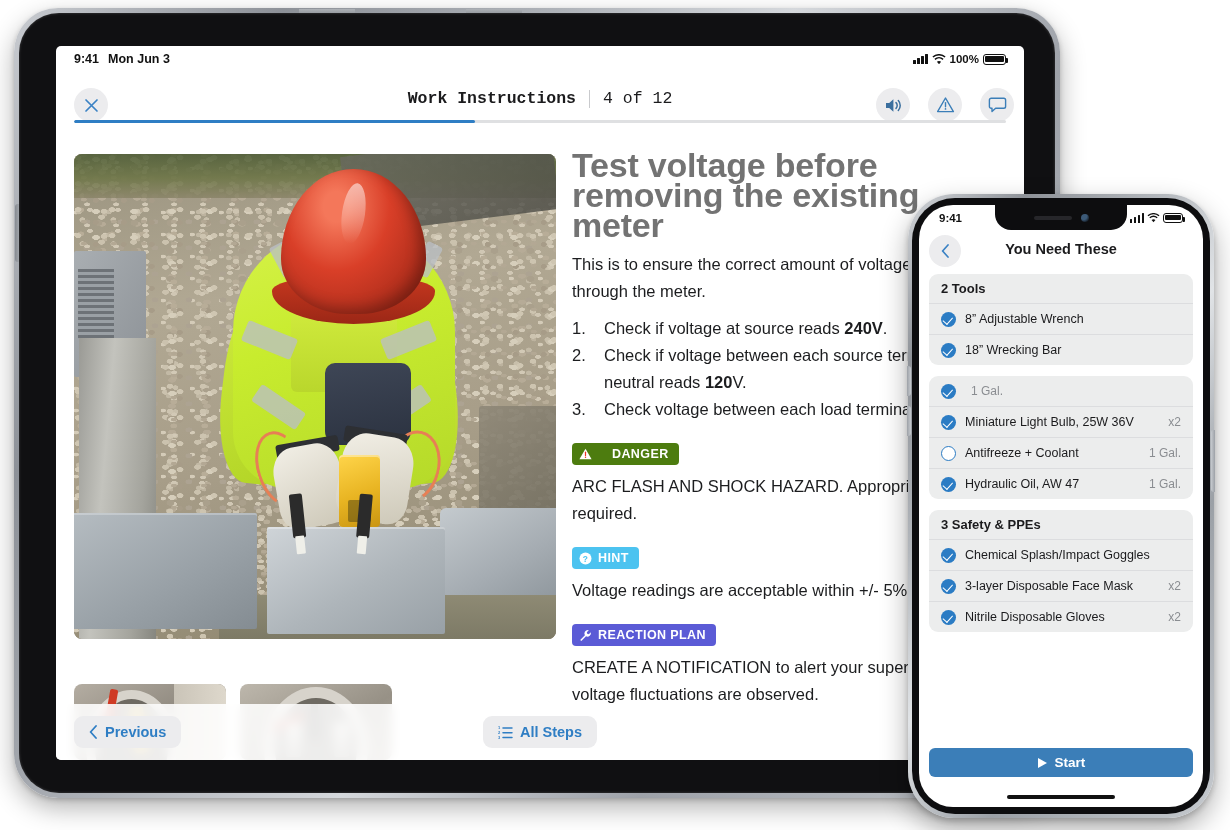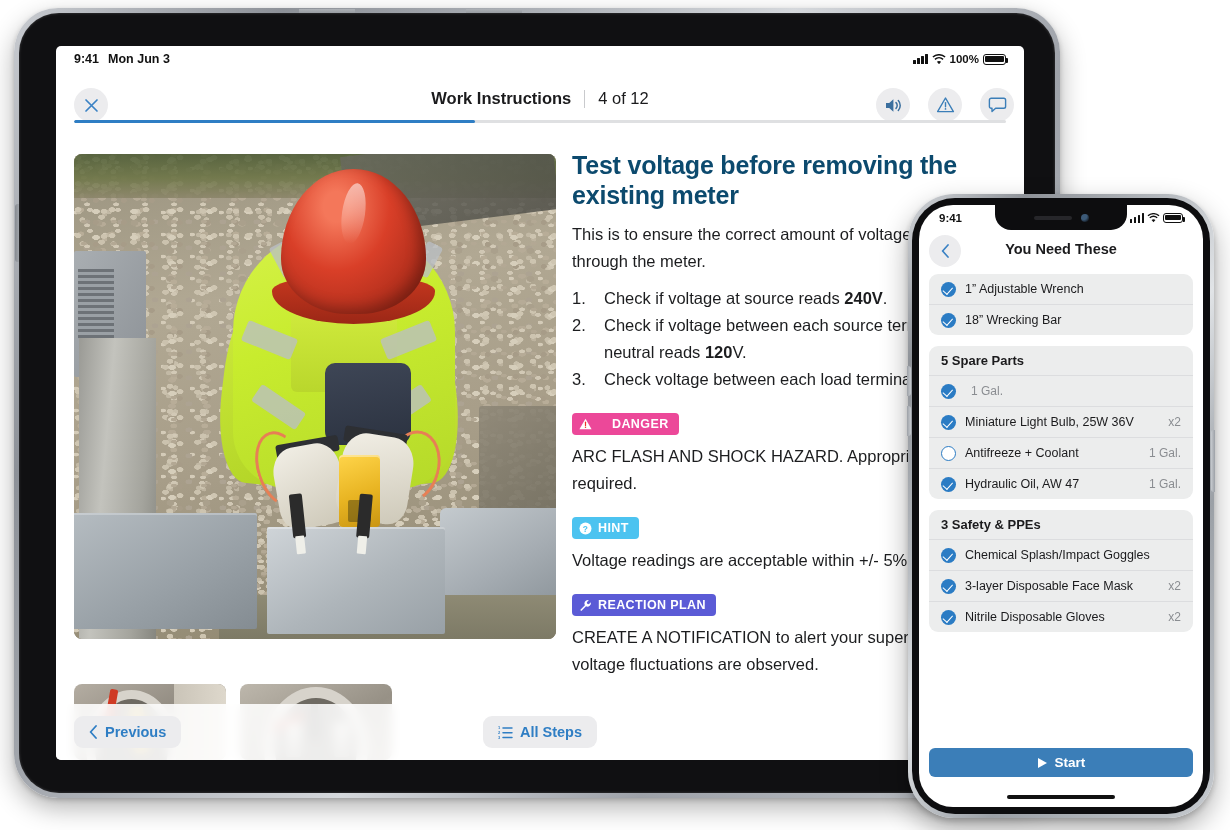--- a/index.html
+++ b/index.html
@@ -37,21 +37,21 @@
     background:#111; border-radius:0 1px 1px 0; }
   .batt b { display:block; height:100%; background:#111; border-radius:1px; }
 
   
   .t-header { position:absolute; left:0; top:26px; width:100%; height:74px; }
   .circ-btn { position:absolute; width:34px; height:34px; border-radius:50%;
     background:#ececee; display:flex; align-items:center; justify-content:center; cursor:pointer; }
   #t-close { left:18px; top:16px; }
   .t-title { position:absolute; left:0; right:0; top:17px; text-align:center;
     font-size:16.5px; font-weight:bold; color:#1b1b1d; display:flex; justify-content:center;
-    align-items:center; gap:0; pointer-events:none; }
+    align-items:center; gap:0; pointer-events:none;font-family:Liberation Mono, monospace; }
   .t-title .sep { display:inline-block; width:1px; height:18px; background:#c9cacd; margin:0 13px; }
   .t-title .count { font-weight:normal; color:#1b1b1d; }
   #t-icon-sound { right:114px; top:16px; }
   #t-icon-warn  { right:62px;  top:16px; }
   #t-icon-chat  { right:10px;  top:16px; }
 
   .t-progress { position:absolute; left:18px; top:74px; width:932px; height:3px;
     background:#dfe0e2; border-radius:2px; overflow:hidden; }
   .t-progress b { display:block; height:100%; background:#2f7ec4; border-radius:2px; }
 
@@ -153,29 +153,29 @@
   #ph-ld2 { left:65%; top:57%; width:11%; height:15%; border-color:#e77f55 #e77f55 transparent transparent;
     transform:rotate(14deg); }
   .ph-probe { position:absolute; width:2.6%; height:9%; background:#2b2b2b; border-radius:2px; }
   #ph-p1 { left:45%; top:70%; transform:rotate(-6deg); }
   #ph-p2 { left:59%; top:70%; transform:rotate(5deg); }
   .ph-probe::after { content:""; position:absolute; left:12%; bottom:-38%; width:76%; height:42%;
     background:#efefe9; border-radius:1px; }
 
   
   .t-text { position:absolute; left:516px; top:4px; right:14px; bottom:0; }
-  .t-h1 { font-size:25px; line-height:30px; font-weight:bold; color:#0c4a6e; letter-spacing:-.2px; }
+  .t-h1 { font-size:34px; line-height:30px; font-weight:bold; color:#737373; letter-spacing:-.2px; }
   .t-lead { margin-top:11px; font-size:16.5px; line-height:27px; color:#1c1d1f; }
   .t-ol { margin-top:10px; list-style:none; }
   .t-ol li { position:relative; padding-left:32px; font-size:16.5px; line-height:27px; color:#1c1d1f; margin-bottom:0; }
   .t-ol li .num { position:absolute; left:0; top:0; color:#1c1d1f; }
   .t-ol li b { font-weight:bold; }
   .badge { display:inline-flex; align-items:center; gap:6px; padding:4px 10px 4px 7px;
     border-radius:4px; font-size:12.5px; font-weight:bold; color:#fff; letter-spacing:.4px; }
-  .badge.danger { background:#ec4899;gap:20px; }
+  .badge.danger { background:#4d7c0f;gap:20px; }
   .badge.hint { background:#4cc3f0; }
   .badge.reaction { background:#5b5bd6; }
   .t-blocktext { margin-top:8px; font-size:16.5px; line-height:27px; color:#1c1d1f; }
   .t-sec { margin-top:20px; }
 
   
   .t-thumbs { position:absolute; left:18px; bottom:0; display:flex; gap:14px; }
   .thumb { width:152px; height:76px; border-radius:8px; overflow:hidden; position:relative; background:#9a958c; }
   .thumb.a { background:linear-gradient(150deg,#b4ada2 0%,#8e887e 55%,#a59e93 100%); }
   .thumb.b { background:linear-gradient(150deg,#bdb7ac 0%,#979186 60%,#aba499 100%); }
@@ -504,31 +504,31 @@
                 <path d="M7 1 1.6 7 7 13" stroke="#3b82c4" stroke-width="1.7" fill="none" stroke-linecap="round" stroke-linejoin="round"></path>
               </svg>
           </span>
         </div>
         <div class="p-title">You Need These</div>
       </div>
 
       <div class="p-body">
         <div id="phone-sections">
             <div class="card">
-              <div class="row">
-                <span class="chk on"></span>
-                <span class="lbl">1” Adjustable Wrench</span>
+              <div class="card-h">2 Tools</div>
+              <div class="row">
+                <span class="chk on"></span>
+                <span class="lbl">8” Adjustable Wrench</span>
               </div>
               <div class="row">
                 <span class="chk on"></span>
                 <span class="lbl">18” Wrecking Bar</span>
               </div>
             </div>
             <div class="card">
-              <div class="card-h">5 Spare Parts</div>
               <div class="row">
                 <span class="chk on"></span>
                 <span class="qty">1 Gal.</span>
               </div>
               <div class="row">
                 <span class="chk on"></span>
                 <span class="lbl">Miniature Light Bulb, 25W 36V</span>
                 <span class="qty">x2</span>
               </div>
               <div class="row">

